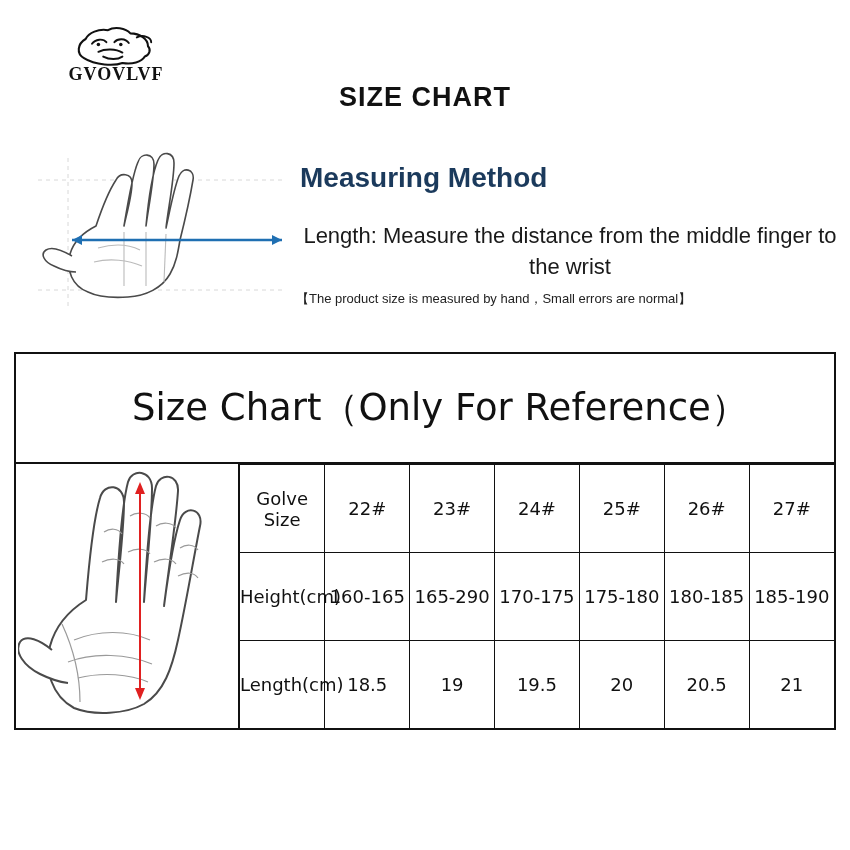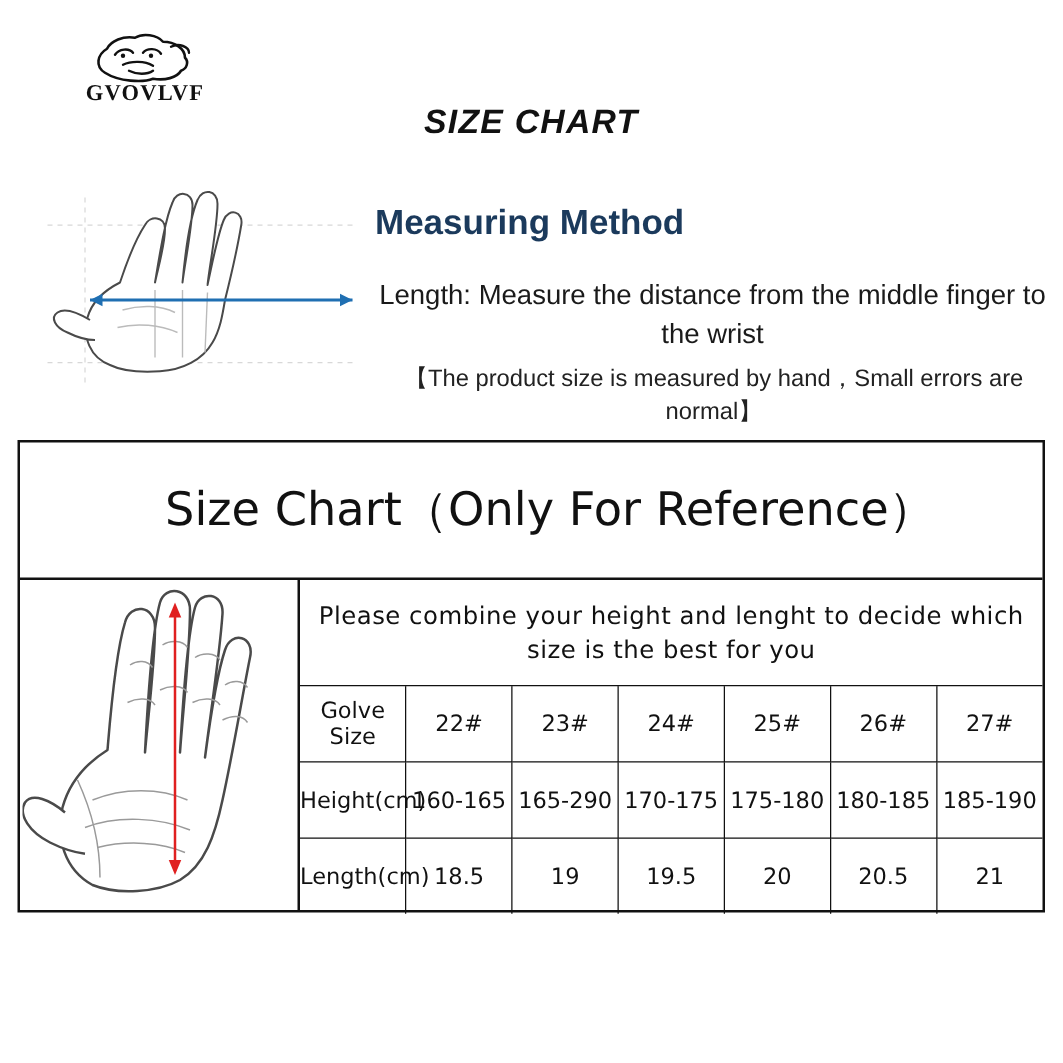--- a/index.html
+++ b/index.html
@@ -47,21 +47,20 @@
 
   
   .size-chart-title {
     position: absolute;
     left: 0;
     top: 82px;
     width: 850px;
     text-align: center;
     font-size: 27px;
     font-weight: bold;
-    font-style: italic;
     letter-spacing: 1px;
     color: #111;
   }
 
   
   .measure-head {
     position: absolute;
     left: 300px;
     top: 162px;
     width: 540px;
@@ -78,22 +77,21 @@
     text-align: center;
     font-size: 22px;
     line-height: 31px;
     color: #1a1a1a;
   }
   .measure-note {
     position: absolute;
     left: 296px;
     top: 290px;
     width: 550px;
-    text-align: center;
-    font-size: 19px;
+    font-size: 13px;
     color: #222;
   }
 
   
   .hand-top {
     position: absolute;
     left: 28px;
     top: 140px;
     width: 268px;
     height: 185px;
@@ -285,23 +283,20 @@
 
           <line x1="122" y1="22" x2="122" y2="232" stroke="#e02020" stroke-width="2"></line>
           <polygon points="122,18 117,30 127,30" fill="#e02020"></polygon>
           <polygon points="122,236 117,224 127,224" fill="#e02020"></polygon>
         </svg>
       </div>
 
       <div class="table-cell">
         <table class="size-table">
           <tbody>
-              <tr class="note-row">
-            <td colspan="7">Please combine your height and lenght to decide which size is the best for you</td>
-          </tr>
           <tr class="data-row">
             <td class="label-col">Golve Size</td>
             <td>22#</td>
             <td>23#</td>
             <td>24#</td>
             <td>25#</td>
             <td>26#</td>
             <td>27#</td>
           </tr>
           <tr class="data-row">

